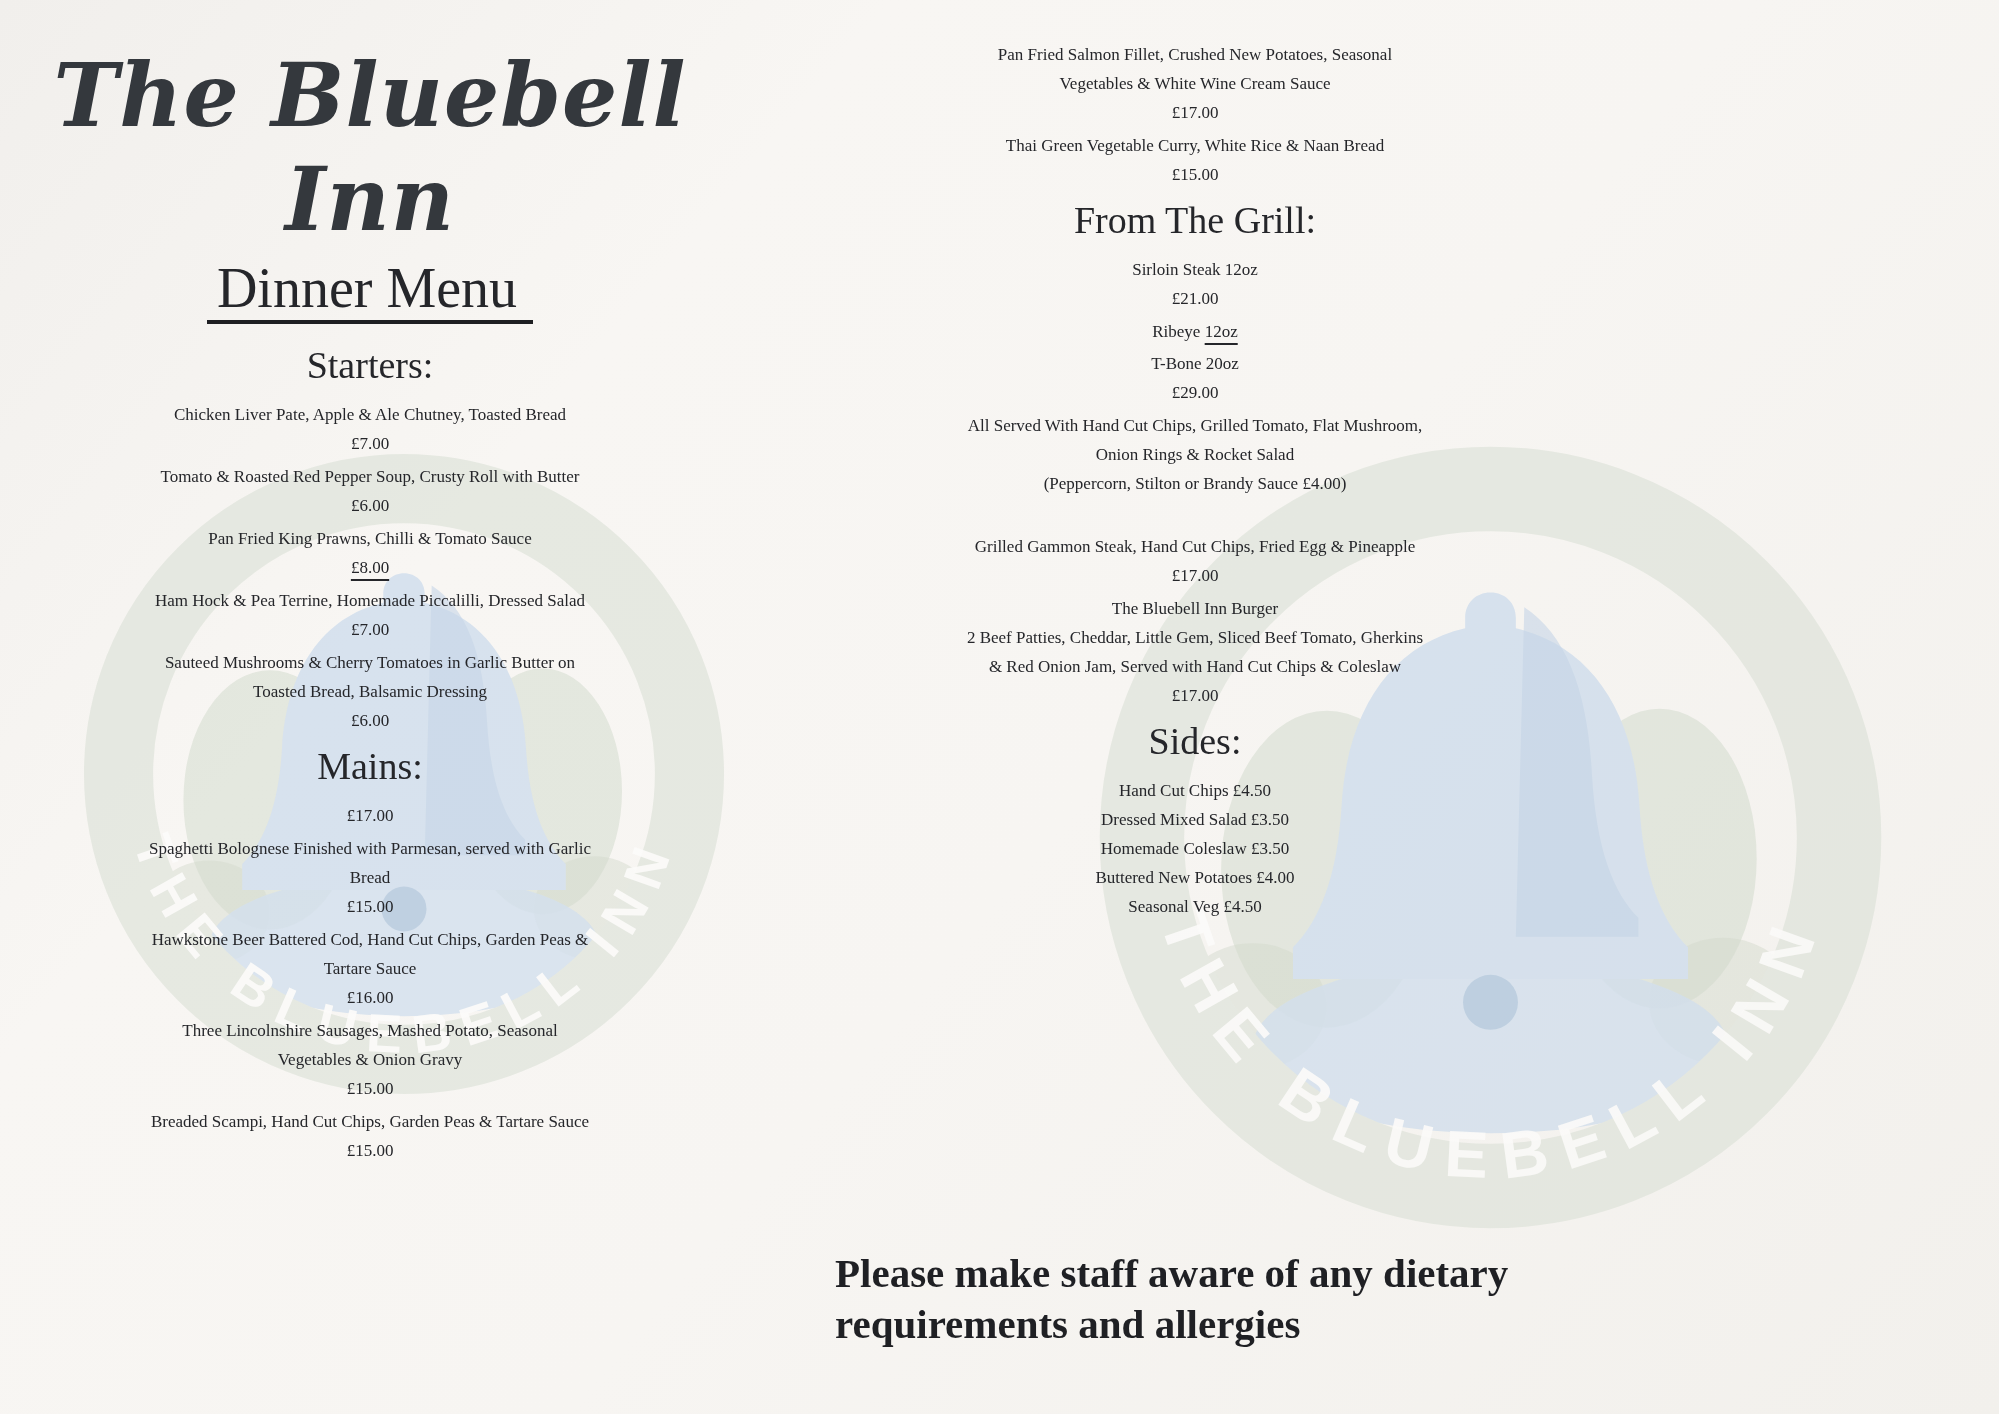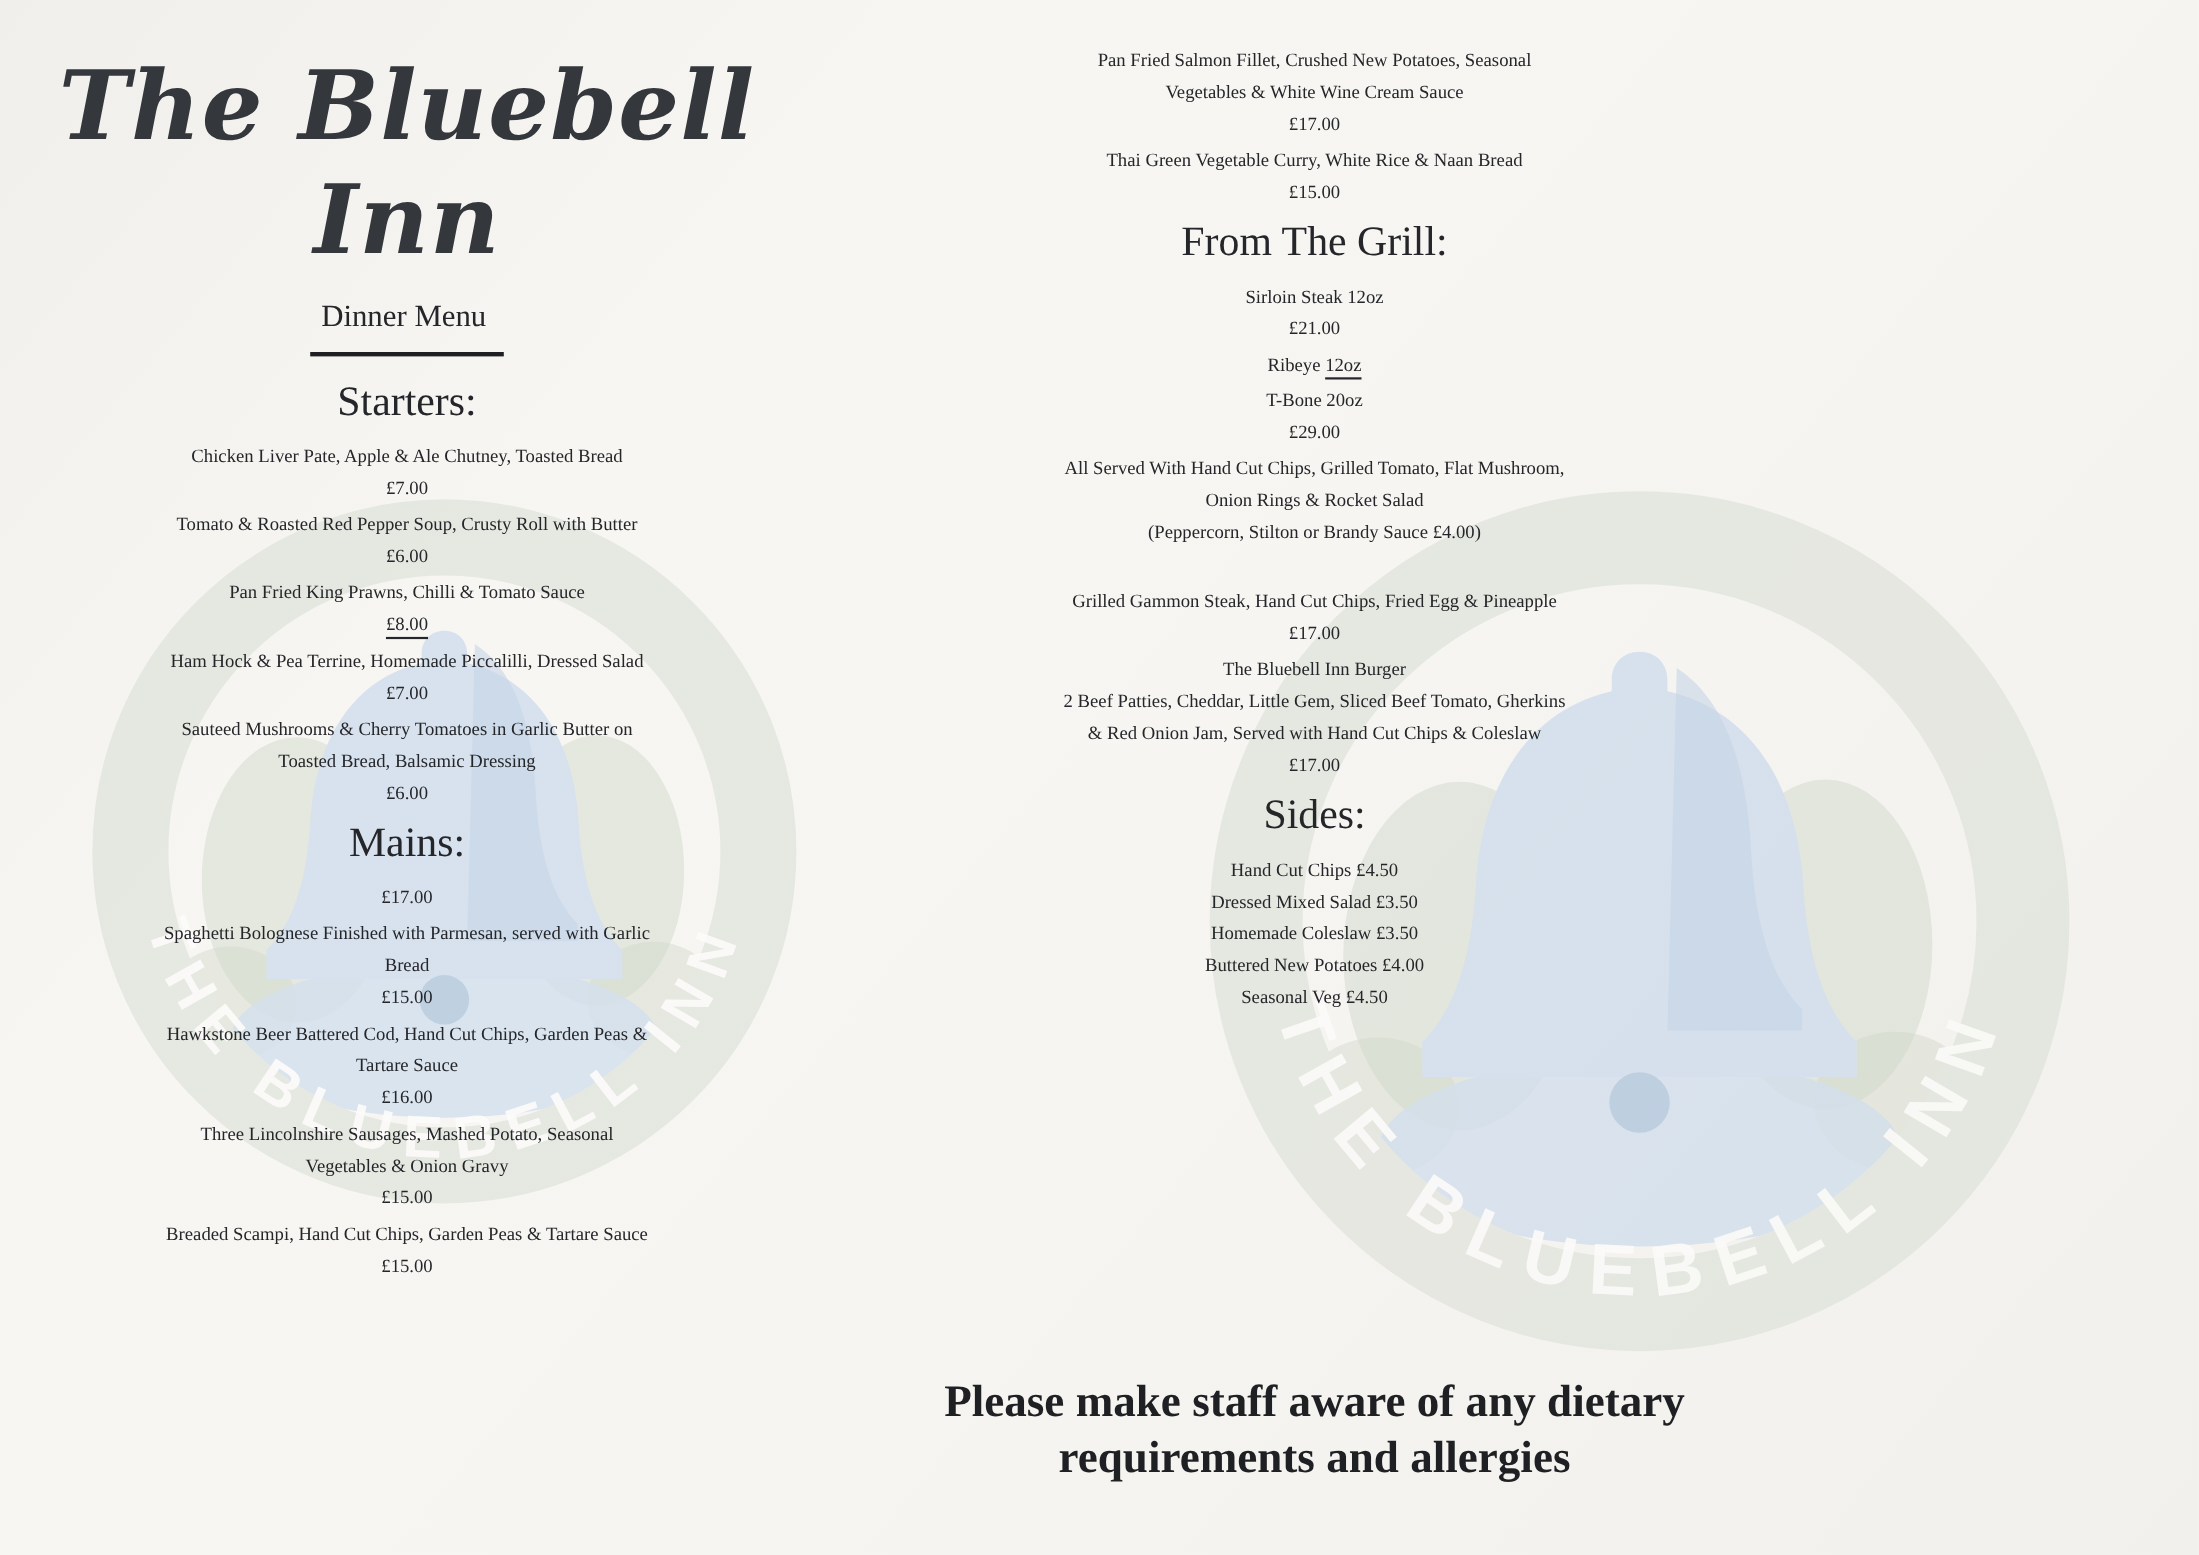--- a/index.html
+++ b/index.html
@@ -13,33 +13,33 @@
   .wm-left{left:58px;top:428px;width:692px;height:692px;}
   .wm-right{left:1068px;top:415px;width:845px;height:845px;}
   .col{position:absolute;text-align:center;}
   .col-left{left:30px;top:44px;width:680px;}
   .col-right{left:835px;top:40px;width:720px;}
   .title{
     font-family:"DejaVu Serif","Liberation Serif",serif;
     font-style:italic;font-weight:bold;font-size:87px;line-height:104px;
     color:#34383d;letter-spacing:1px;margin-bottom:10px;
   }
-  .menu-title{font-size:28px;line-height:52px;margin-bottom:18px;}
+  .menu-title{font-size:56px;line-height:52px;margin-bottom:18px;}
   .menu-title-text{display:inline-block;border-bottom:4px solid #1e1f22;padding:0 16px 6px 10px;}
   .section-heading{font-size:38px;line-height:46px;margin-top:8px;margin-bottom:12px;}
   .item{margin-bottom:3px;}
   .name,.price,.note,.side-line{font-size:17px;line-height:29px;}
   .name{white-space:pre-line;}
   .price{margin-bottom:4px;}
   .u-price{text-decoration:underline;text-underline-offset:6px;text-decoration-thickness:2px;}
   .u-oz{text-decoration:underline;text-underline-offset:6px;text-decoration-thickness:2px;}
   .note{white-space:pre-line;margin-top:0;margin-bottom:34px;}
   .burger-desc{white-space:pre-line;}
   .footer{
-    position:absolute;left:835px;top:1248px;width:720px;text-align:center;
+    position:absolute;left:835px;top:1248px;width:720px;
     font-weight:bold;font-size:41px;line-height:51px;white-space:pre-line;color:#1f2024;
   }
 </style>
 </head>
 <body>
 
 <svg width="0" height="0" style="position:absolute" aria-hidden="true">
   <defs>
     <g id="bb-logo">
       <ellipse cx="245" cy="430" rx="100" ry="150" fill="#c9d4c4" opacity="0.8"></ellipse>

